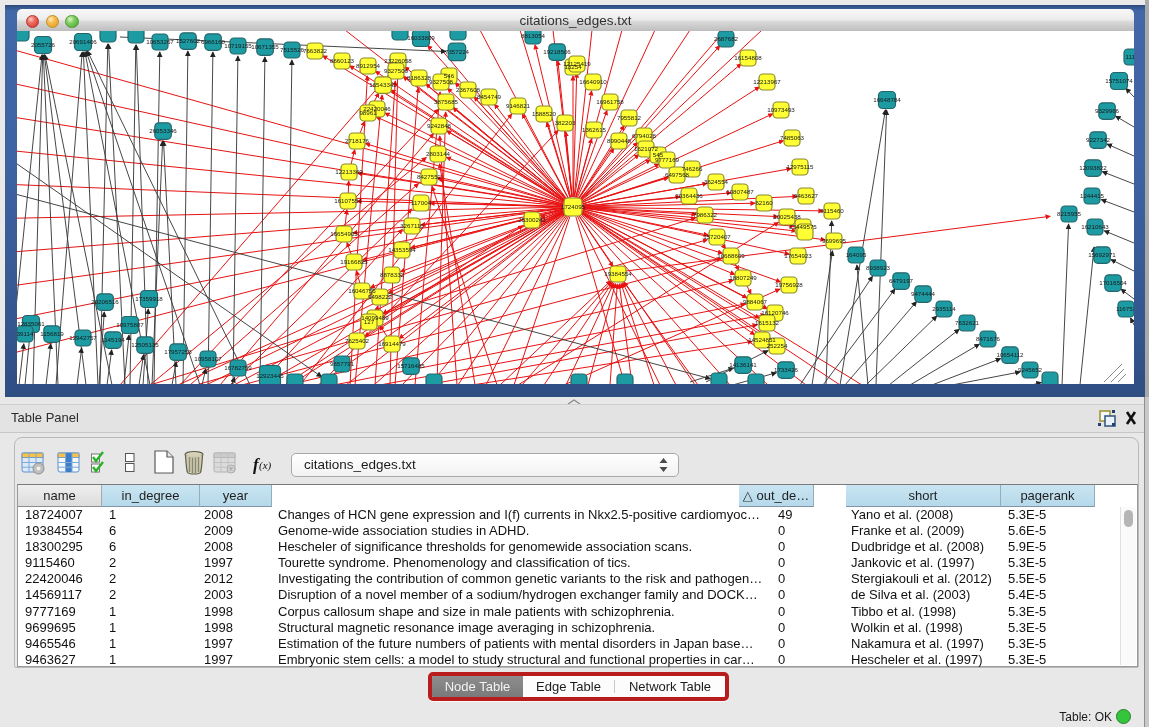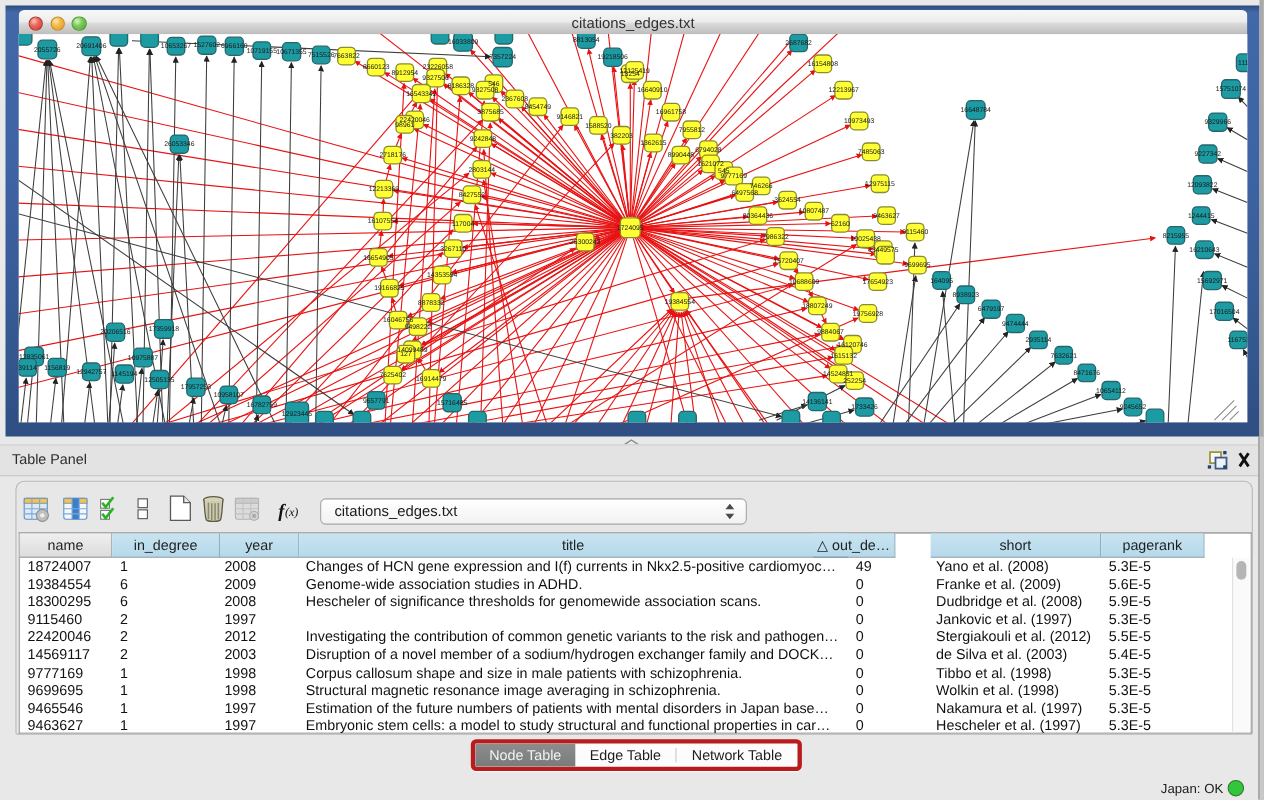--- a/index.html
+++ b/index.html
@@ -677,21 +677,20 @@
         <svg width="11" height="14" viewBox="0 0 11 14" style="position:absolute;right:9px;top:4px">
           <path d="M5.5 0 L9.5 5 H1.5 Z" fill="#4a4a4a"></path>
             <path d="M5.5 14 L9.5 9 H1.5 Z" fill="#4a4a4a"></path>
         </svg>
       </div>
       <div id="tbl">
         <div id="thead">
           <div class="h hg" style="left:0;width:83px;">name</div>
           <div class="h" style="left:84px;width:97px;">in_degree</div>
           <div class="h" style="left:182px;width:71px;">year</div>
-          <div class="h" style="left:254px;width:498px;">title</div>
           <div class="h" style="left:721px;width:74px;">△ out_de…</div>
           <div class="h" style="left:828px;width:154px;">short</div>
           <div class="h" style="left:983px;width:93px;">pagerank</div>
         </div>
         <div id="tbody">
             <div class="tr">
               <div class="c0">18724007</div>
               <div class="c1">1</div>
               <div class="c2">2008</div>
               <div class="c3">Changes of HCN gene expression and I(f) currents in Nkx2.5-positive cardiomyoc…</div>
@@ -714,20 +713,21 @@
               <div class="c2">2008</div>
               <div class="c3">Hescheler of significance thresholds for genomewide association scans.</div>
               <div class="c4">0</div>
               <div class="c5">Dudbridge et al. (2008)</div>
               <div class="c6">5.9E-5</div>
             </div>
             <div class="tr">
               <div class="c0">9115460</div>
               <div class="c1">2</div>
               <div class="c2">1997</div>
+              <div class="c3">Tourette syndrome. Phenomenology and classification of tics.</div>
               <div class="c4">0</div>
               <div class="c5">Jankovic et al. (1997)</div>
               <div class="c6">5.3E-5</div>
             </div>
             <div class="tr">
               <div class="c0">22420046</div>
               <div class="c1">2</div>
               <div class="c2">2012</div>
               <div class="c3">Investigating the contribution of common genetic variants to the risk and pathogen…</div>
               <div class="c4">0</div>
@@ -784,18 +784,18 @@
             <div class="th"></div>
           </div>
       </div>
     </div>
     <div id="tabs">
       <div class="seg sel" style="width:91px;">Node Table</div>
       <div class="seg" style="width:91px;">Edge Table</div>
         <div class="d"></div>
       <div class="seg" style="width:110px;">Network Table</div>
     </div>
-    <div id="mem">Japan: OK</div>
+    <div id="mem">Table: OK</div>
     <div id="memdot"></div>
   </div>
   <div id="rstrip"></div>
   <div id="rstrip2"></div>
 </div>
 
 </body></html>

